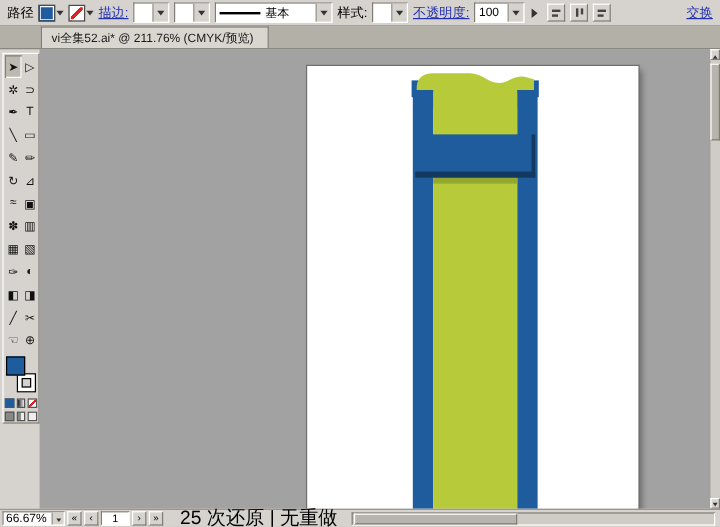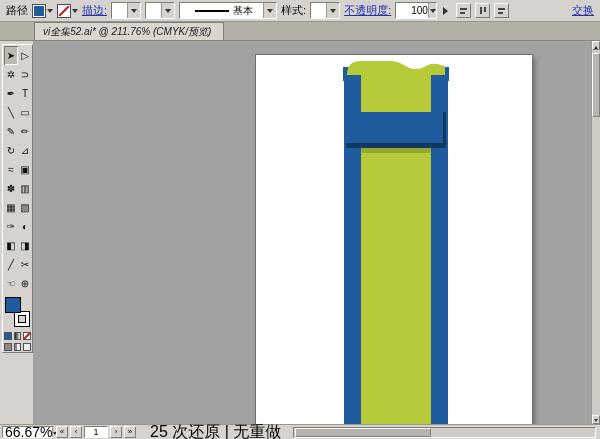--- a/index.html
+++ b/index.html
@@ -23,21 +23,21 @@
   .swatch-wrap { display:flex; align-items:center; }
   .swatch { width:14px; height:14px; border:1px solid #4a4a4a; box-shadow: inset 0 0 0 1px #fff; }
   .fill-swatch { background: var(--sign-blue); }
   .stroke-swatch {
     background: linear-gradient(135deg, #fff 43%, #d22 43%, #d22 57%, #fff 57%);
   }
   .dd-arrow { width:0; height:0; border:3px solid transparent; border-top:4px solid #333; margin-top:4px; margin-left:1px; }
   .combo {
     height:17px; background:#fff; display:flex; align-items:center;
     border:1px solid; border-color:#807d76 #fff #fff #807d76;
-    font-size:10px; padding-left:15px; position:relative;
+    font-size:10px; padding-left:3px; position:relative;
   }
   .combo-dd {
     margin-left:auto; width:13px; align-self:stretch; background:#d6d3ce;
     border-left:1px solid #9a978f; display:flex; align-items:center; justify-content:center;
   }
   .combo-dd .tri { width:0; height:0; border:3px solid transparent; border-top:4px solid #333; margin-top:4px; }
   .combo.sm { width:30px; }
   .combo.brush { width:98px; }
   .combo.opacity { width:42px; }
   .brush-line { width:34px; border-top:2px solid #000; margin-right:4px; flex:none; }
@@ -54,21 +54,21 @@
 
   
   #tab-bar {
     position:absolute; top:22px; left:0; right:0; height:19px;
     background:#b3b0a8; border-bottom:1px solid #8a877f;
     display:flex; align-items:flex-end; padding-left:34px;
   }
   .tab {
     height:18px; padding:2px 12px 2px 8px; font-size:10px; white-space:nowrap;
     background:#c3c0b8; border:1px solid #807d76; border-bottom:none; margin-right:2px;
-    color:#1a1a1a; overflow:hidden; cursor:pointer;font-style:italic;
+    color:#1a1a1a; overflow:hidden; cursor:pointer;
   }
   .tab.active { background:#d9d6d0; }
 
   
   #toolbar {
     position:absolute; left:2px; top:44px; width:31px;
     background:#d6d3ce; padding:1px;
     border:1px solid; border-color:#fff #807d76 #807d76 #fff;
   }
   .tool-grid { display:grid; grid-template-columns:14px 14px; }
@@ -133,21 +133,21 @@
   .vs-thumb { position:absolute; left:0; right:0; top:12px; height:64px; background:#b7b4ad; border:1px solid; border-color:#fff #807d76 #807d76 #fff; cursor:grab; }
 
   
   #status-bar {
     position:absolute; left:0; right:0; bottom:0; height:15px;
     background:#d6d3ce; border-top:1px solid #9a978f;
     display:flex; align-items:center; gap:2px; padding:0 2px; font-size:9px;
   }
   .zoom-combo {
     width:52px; height:12px; background:#fff; display:flex; align-items:center;
-    border:1px solid; border-color:#807d76 #fff #fff #807d76; padding-left:2px; font-size:14px;
+    border:1px solid; border-color:#807d76 #fff #fff #807d76; padding-left:2px; font-size:10px;
   }
   .zoom-combo .combo-dd { width:10px; }
   .zoom-combo .tri { border-width:2px; border-top-width:3px; }
   .nav-btn {
     width:12px; height:12px; background:#d6d3ce; cursor:pointer;
     border:1px solid; border-color:#fff #807d76 #807d76 #fff;
     display:flex; align-items:center; justify-content:center; font-size:8px; line-height:1;
   }
   .page-box {
     width:24px; height:12px; background:#fff; text-align:center; font-size:9px;

